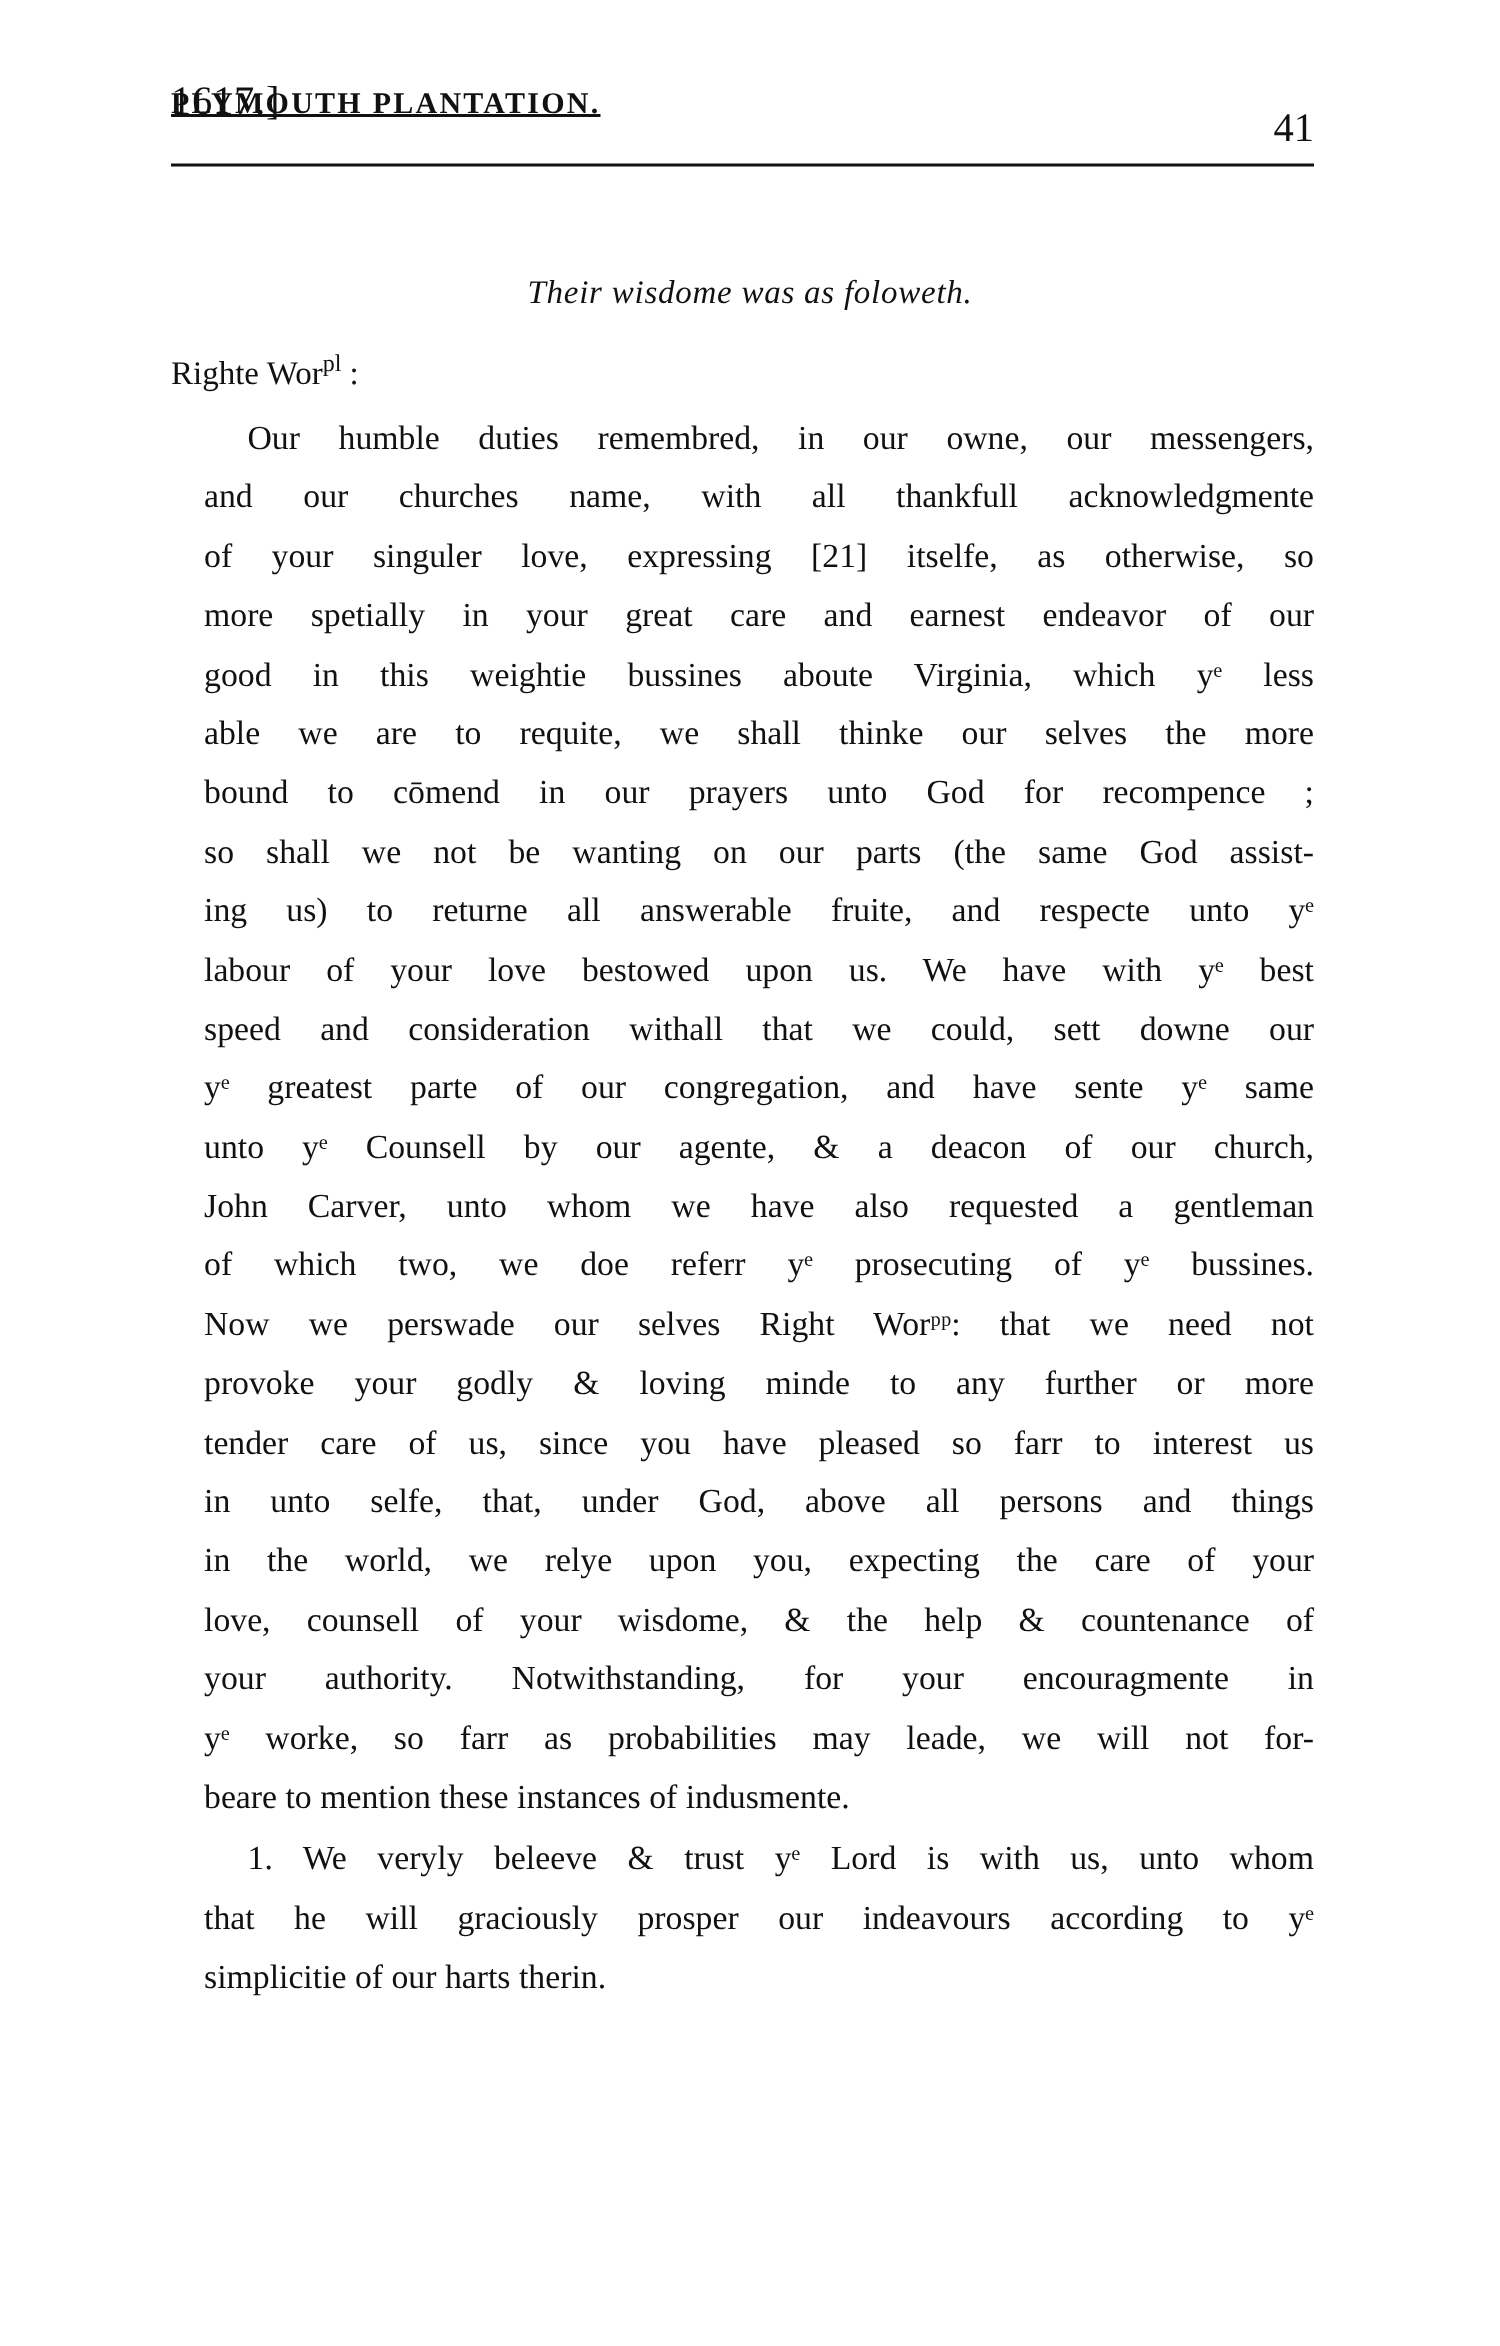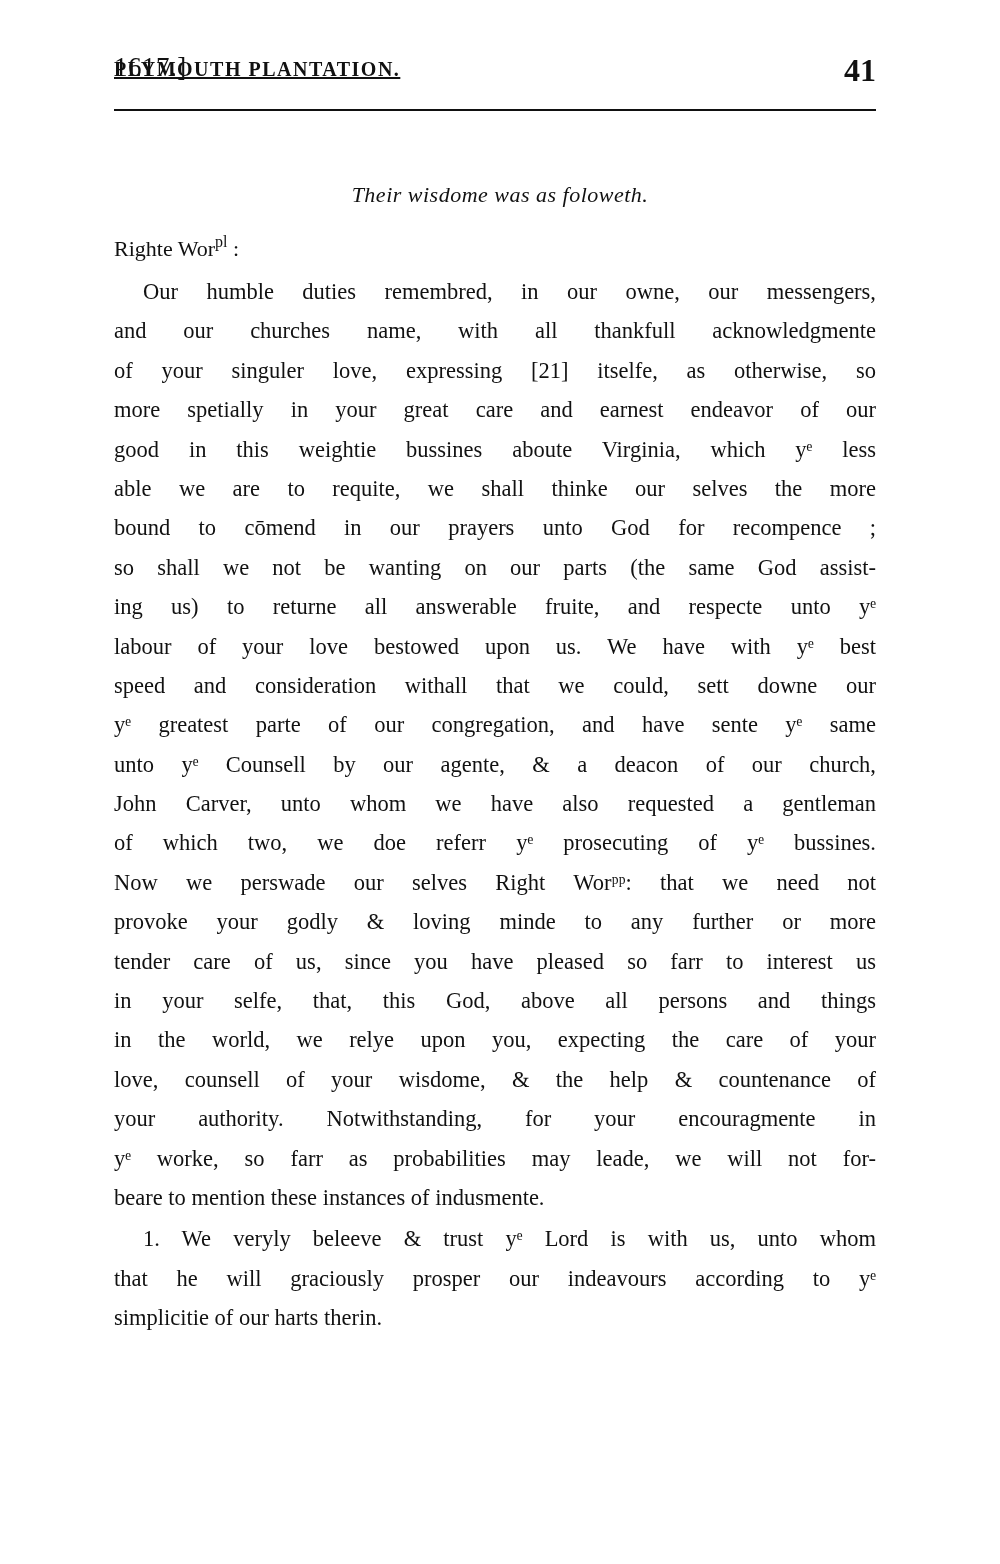--- a/index.html
+++ b/index.html
@@ -1,27 +1,27 @@
 <!DOCTYPE html>
 <html><head>
 <meta charset="utf-8">
 <style>
   html, body { margin: 0; padding: 0; background: #ffffff; }
   body { width: 1000px; height: 1564px; position: relative; overflow: hidden;
          font-family: "Liberation Serif", "DejaVu Serif", serif; color: #111; }
   .header { position: absolute; top: 52px; left: 114px; width: 762px; height: 40px; }
   .hdr-left { position: absolute; left: 0; top: 0; font-size: 27px; letter-spacing: 0.5px; }
   .hdr-center { position: absolute; left: 0; right: 0; top: 6px; font-size: 20px; letter-spacing: 1.5px; font-weight: bold; text-decoration: underline; }
-  .hdr-right { position: absolute; right: 0; top: 0; font-size: 32px; font-weight: bold; }
+  .hdr-right { position: absolute; right: 0; top: 18px; font-size: 27px; }
   .rule { position: absolute; top: 109px; left: 114px; width: 762px; height: 2px; background: #111; }
   .subtitle { position: absolute; top: 182px; left: 0; width: 1000px; text-align: center;
               font-style: italic; font-size: 22px; letter-spacing: 0.5px; }
   .salutation { position: absolute; top: 236px; left: 114px; font-size: 22px; }
   .body { position: absolute; top: 272px; left: 114px; width: 762px; font-size: 22.5px; }
-  .line { height: 39.4px; line-height: 39.4px; white-space: nowrap; text-align: justify; text-align-last: justify; }
+  .line { height: 39.4px; line-height: 39.4px; white-space: nowrap; text-align: justify; text-align-last: justify; margin-left: 22px; }
   .line.last { text-align-last: left; }
   .indent { padding-left: 29px; }
   .para2 { margin-top: 2px; }
   sup { font-size: 16px; line-height: 0; vertical-align: 9px; }
 </style>
 </head>
 <body>
 
 <div class="header">
   <span class="hdr-left">1617.]</span>
@@ -49,21 +49,21 @@
       <div class="line">ing us) to returne all answerable fruite, and respecte unto yᵉ</div>
       <div class="line">labour of your love bestowed upon us.  We have with yᵉ best</div>
       <div class="line">speed and consideration withall that we could, sett downe our</div>
       <div class="line">yᵉ greatest parte of our congregation, and have sente yᵉ same</div>
       <div class="line">unto yᵉ Counsell by our agente, &amp; a deacon of our church,</div>
       <div class="line">John Carver, unto whom we have also requested a gentleman</div>
       <div class="line">of which two, we doe referr yᵉ prosecuting of yᵉ bussines.</div>
       <div class="line">Now we perswade our selves Right Worᵖᵖ: that we need not</div>
       <div class="line">provoke your godly &amp; loving minde to any further or more</div>
       <div class="line">tender care of us, since you have pleased so farr to interest us</div>
-      <div class="line">in your selfe, that, this God, above all persons and things</div>
+      <div class="line">in unto selfe, that, under God, above all persons and things</div>
       <div class="line">in the world, we relye upon you, expecting the care of your</div>
       <div class="line">love, counsell of your wisdome, &amp; the help &amp; countenance of</div>
       <div class="line">your authority.  Notwithstanding, for your encouragmente in</div>
       <div class="line">yᵉ worke, so farr as probabilities may leade, we will not for-</div>
       <div class="line last">beare to mention these instances of indusmente.</div>
     </div>
   <div id="p2" class="para2">
       <div class="line indent">1.  We veryly beleeve &amp; trust yᵉ Lord is with us, unto whom</div>
       <div class="line">that he will graciously prosper our indeavours according to yᵉ</div>
       <div class="line last">simplicitie of our harts therin.</div>

